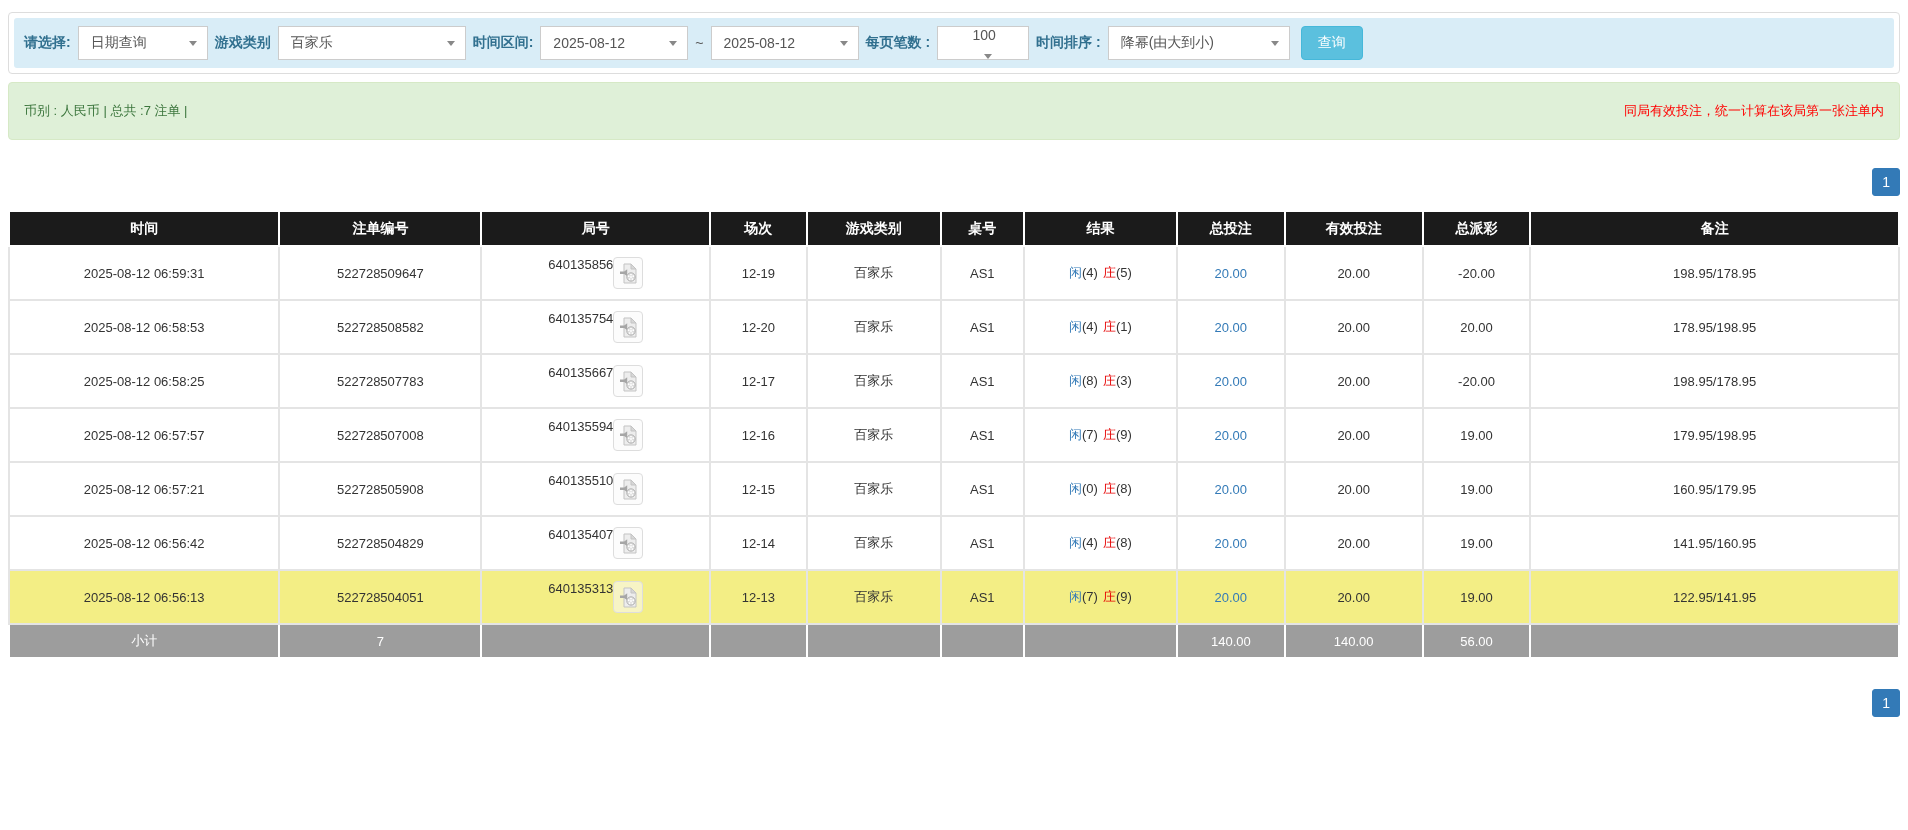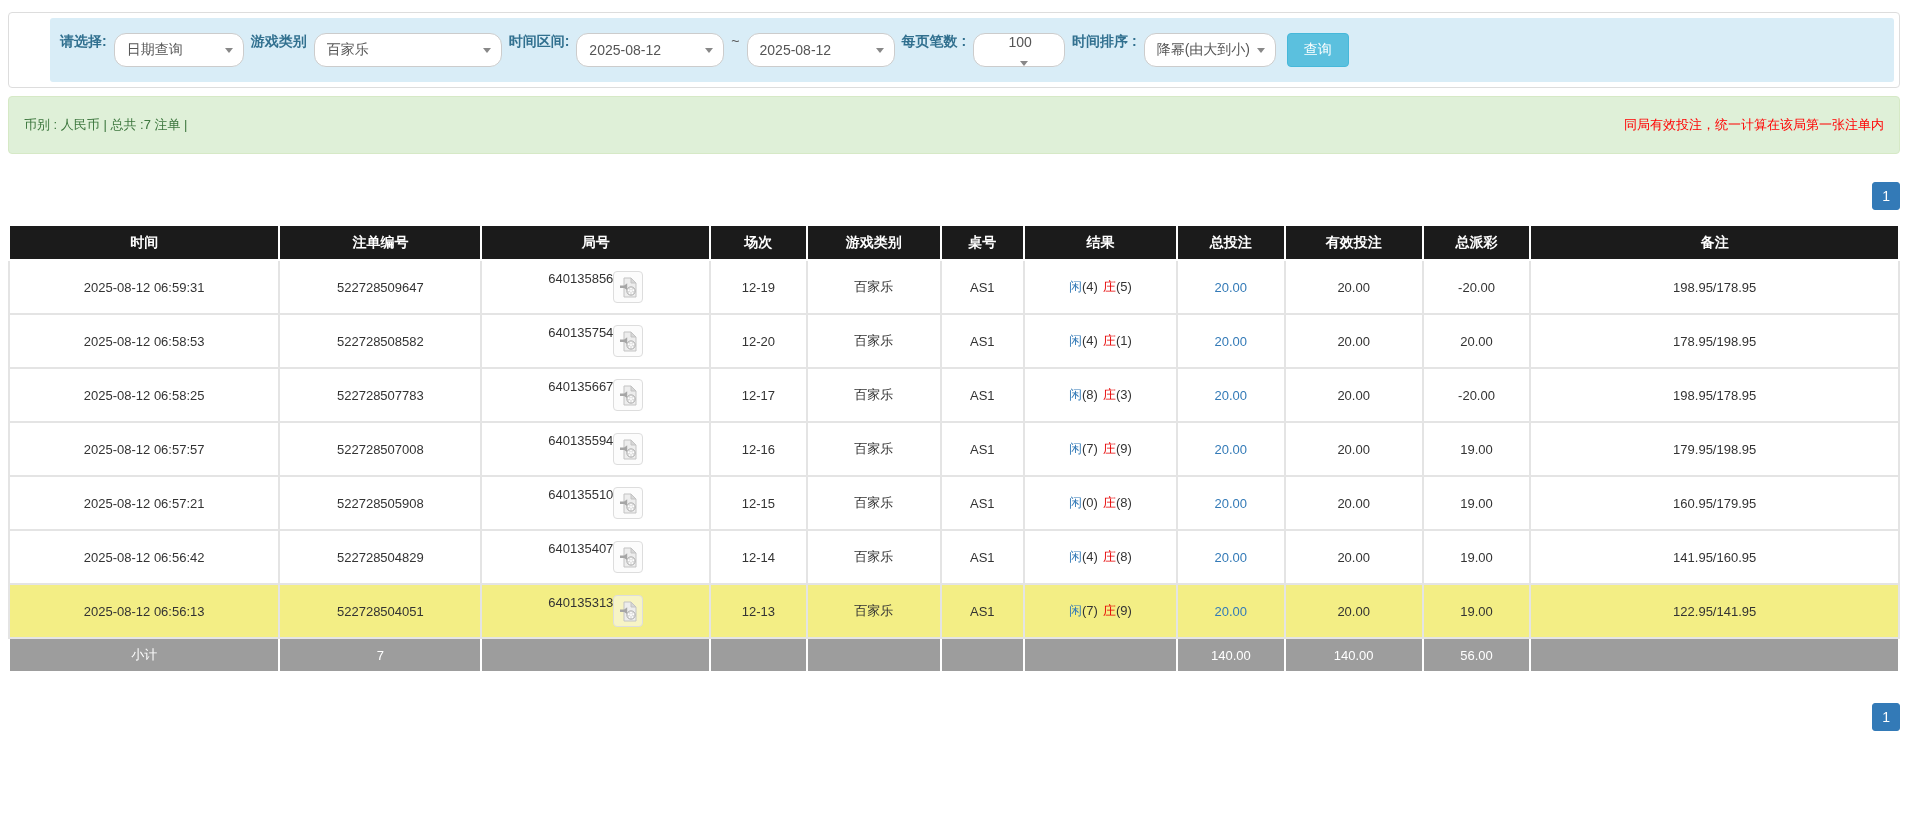--- a/index.html
+++ b/index.html
@@ -10,33 +10,33 @@
     font-family:"Liberation Sans","DejaVu Sans",sans-serif;
   }
   .page { padding:12px 8px 0 8px; }
 
   .page-title { font-size:22px; font-weight:400; color:#333; margin:2px 0 16px 2px; }
 
   
   .filter-panel { border:1px solid #ddd; border-radius:4px; background:#fff; padding:5px; }
   .filter-bar {
     background:var(--filter-bg,#d9edf7); border-radius:3px;
-    padding:15px 10px; display:flex; gap:7px;margin-left:36px;
+    padding:8px 10px; display:flex; align-items:center; gap:7px;
   }
   .filter-label { font-size:14px; font-weight:bold; color:var(--label-blue,#31708f); white-space:nowrap; }
   .tilde { font-size:14px; color:#555; }
   .sel {
-    background:#fff; border:1px solid #ccc; border-radius:12px; height:34px;
+    background:#fff; border:1px solid #ccc; border-radius:0; height:34px;
     display:flex; align-items:center; justify-content:space-between;
     padding:0 10px 0 12px; cursor:pointer;
   }
   .sel-text { font-size:14px; color:#555; white-space:nowrap; overflow:hidden; }
   .caret { width:0; height:0; border-left:4px solid transparent; border-right:4px solid transparent; border-top:5px solid #888; margin-left:8px; flex:0 0 auto; }
   .w-query { width:130px; } .w-game { width:188px; } .w-date { width:148px; }
-  .w-size { width:92px;flex-direction:column; } .w-sort { width:132px; }
+  .w-size { width:92px;flex-direction:column; } .w-sort { width:182px; }
   .btn-search {
     background:var(--button-bg,#5bc0de); border:1px solid #46b8da; color:#fff;
     font-size:14px; height:34px; padding:0 16px; border-radius:4px; cursor:pointer; margin-left:4px;
     font-family:inherit;
   }
 
   
   .alert-bar {
     margin-top:8px; background:var(--summary-bg,#dff0d8); border:1px solid #d6e9c6;
     border-radius:4px; padding:19px 15px; display:flex; justify-content:space-between;

